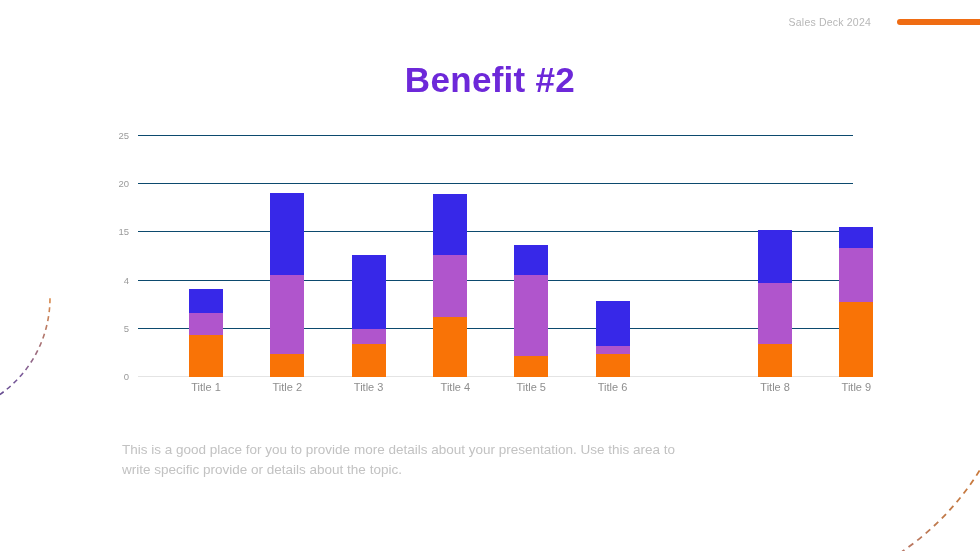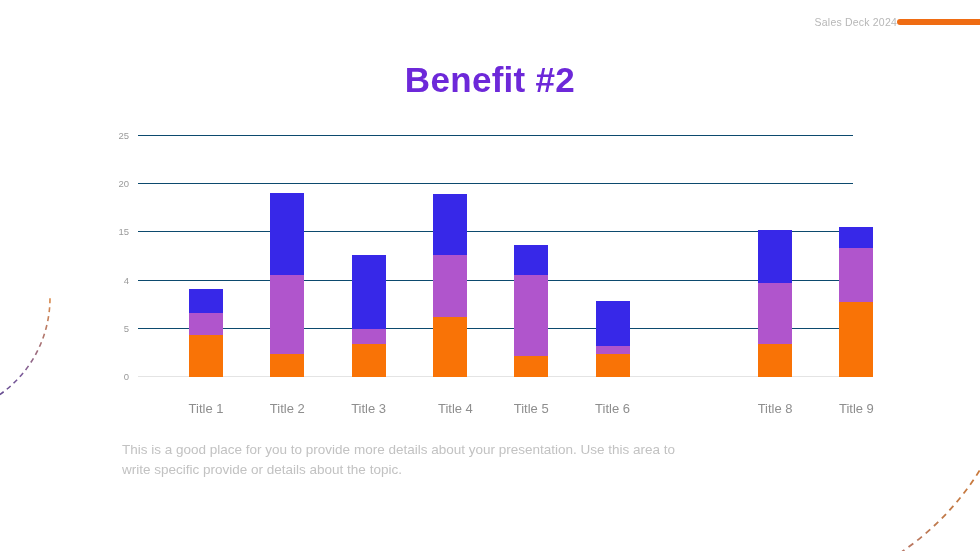--- a/index.html
+++ b/index.html
@@ -28,21 +28,21 @@
     width: 300px; height: 300px;
     pointer-events: none;
   }
 
   
   .header {
     position: absolute;
     top: 16px; right: 0;
     display: flex;
     align-items: center;
-    gap: 0;
+    gap: 26px;
   }
   .header-label {
     font-size: 10.5px;
     color: #b7b7b7;
     letter-spacing: .2px;
     white-space: nowrap;
   }
   .header-rule {
     width: 83px; height: 6px;
     background: #ef6c13;
@@ -96,24 +96,24 @@
     bottom: 0;
     width: 34px;
   }
   .seg {
     position: absolute;
     left: 0; width: 34px;
   }
   .xtick {
     position: absolute;
     top: 100%;
-    margin-top: 24px;
+    margin-top: 4px;
     left: 50%;
     transform: translateX(-50%);
-    font-size: 13px;
+    font-size: 11px;
     color: #8e8e8e;
     white-space: nowrap;
   }
 
   
   .body-copy {
     position: absolute;
     left: 122px; top: 440px;
     width: 575px;
     font-size: 13.5px;

